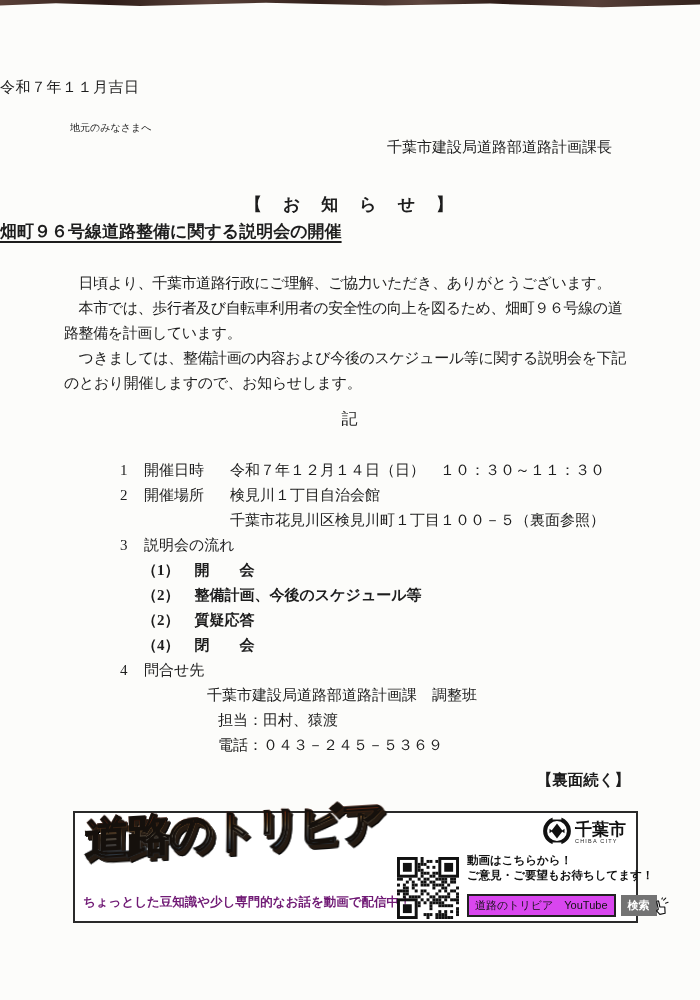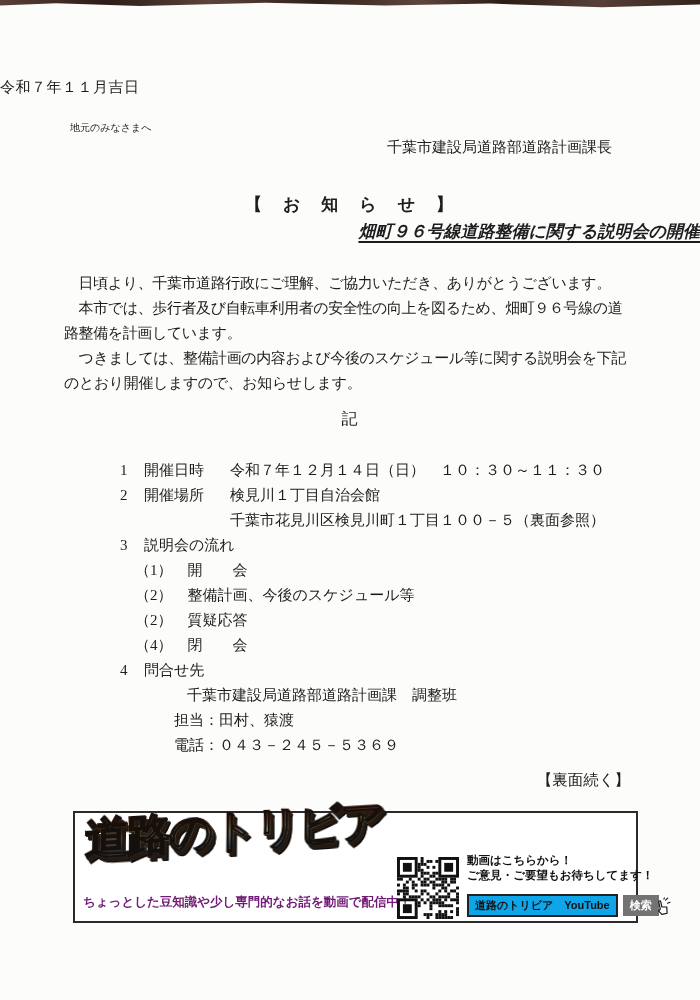--- a/index.html
+++ b/index.html
@@ -12,35 +12,35 @@
   .scan-band{
     height:8px;width:700px;
     background:linear-gradient(90deg,#5a4038,#2c1b16 15%,#5c443c 30%,#31201a 45%,#5e463e 60%,#2c1b16 72%,#584039 85%,#33221c);
     clip-path:polygon(0 0,100% 0,100% 55%,86% 90%,70% 45%,55% 70%,38% 35%,20% 75%,8% 40%,0 70%);
   }
   .date-line{margin:70px 73px 0 0;font-size:15px;letter-spacing:.5px;}
   .addressee{margin:24px 0 0 70px;font-size:10px;}
   .sender{margin:3px 88px 0 0;text-align:right;font-size:15px;}
   .heading-bracket{margin-top:36px;text-align:center;font-size:17px;font-weight:bold;letter-spacing:2px;}
   .heading-title{
-    margin-top:4px;text-align:right;font-size:17px;font-weight:bold;
-    text-decoration:underline;text-decoration-thickness:1.5px;text-underline-offset:4px;font-style:italic;
+    margin-top:4px;text-align:left;font-size:17px;font-weight:bold;
+    text-decoration:underline;text-decoration-thickness:1.5px;text-underline-offset:4px;
   }
   .paragraphs{margin:28px 62px 8px 64px;font-size:15px;line-height:25px;letter-spacing:-.4px;}
   .paragraphs p{margin:0;white-space:pre-line;}
   .ki{margin-top:13px;text-align:center;font-size:16px;letter-spacing:1px;}
   .list{margin:28px 0 0 120px;font-size:15px;line-height:25px;}
   .lrow{display:flex;}
   .lno{width:24px;flex-shrink:0;}
   .llabel{min-width:86px;flex-shrink:0;}
   .lcont{margin-left:110px;}
-  .sublist{margin-left:15px;}
-  .contact-l1{margin-left:67px;}
-  .contact-l2{margin-left:54px;}
-  .back-note{margin:12px 70px 0 0;text-align:right;font-size:15.5px;font-weight:normal;}
+  .sublist{margin-left:22px;font-weight:bold;}
+  .contact-l1{margin-left:87px;}
+  .contact-l2{margin-left:98px;}
+  .back-note{margin:12px 70px 0 0;text-align:right;font-size:15.5px;font-weight:bold;}
   
   .banner{
     margin:20px 0 0 73px;width:565px;height:112px;border:2px solid #2a2a2a;
     background:#fff;position:relative;box-sizing:border-box;
     font-family:"Liberation Sans","DejaVu Sans",sans-serif;
   }
   .banner-logo{
     position:absolute;left:10px;top:2px;
     font-size:44px;font-weight:900;letter-spacing:-2px;line-height:1.1;
     background:linear-gradient(180deg,#4a120c 0%,#8c2c10 20%,#e09a4a 38%,#f8efd4 52%,#cdd9e0 64%,#5f7f9c 80%,#2c4054 100%);
@@ -53,22 +53,22 @@
   .banner-tagline{position:absolute;left:8px;bottom:10px;font-size:12.5px;font-weight:800;color:#701a75;white-space:nowrap;}
   .qr{position:absolute;left:322px;top:44px;width:62px;height:62px;}
   .qr svg{width:62px;height:62px;fill:#111;}
   .city-logo{position:absolute;right:10px;top:3px;display:flex;align-items:center;gap:3px;}
   .city-name{font-size:17px;font-weight:bold;color:#111;line-height:16px;}
   .city-en{font-size:5.5px;letter-spacing:1.2px;color:#222;line-height:7px;}
   .cta{position:absolute;left:392px;top:40px;color:#111;}
   .cta-line{font-size:11.5px;font-weight:700;line-height:15px;white-space:nowrap;}
   .search-row{display:flex;align-items:center;margin-top:5px;}
   .search-box{
-    border:2px solid #222;padding:2px 6px;font-size:11px;font-weight:bold;
-    white-space:nowrap;background:#0ea5e9;color:#111;
+    border:2px solid #222;padding:2px 6px;font-size:11px;font-weight:normal;
+    white-space:nowrap;background:#d946ef;color:#111;
   }
   .search-btn{
     background:#737373;color:#fff;font-size:11px;font-weight:bold;
     padding:3px 7px;margin-left:5px;white-space:nowrap;
   }
   .cursor{margin-left:-6px;margin-top:10px;transform:rotate(-12deg);}
 </style>
 </head>
 <body>
 
@@ -271,20 +271,36 @@
           <rect x="54" y="60" width="3" height="3"></rect>
           <rect x="1.5" y="1.5" width="18" height="18" fill="none" stroke="#111" stroke-width="3"></rect>
           <rect x="6" y="6" width="9" height="9"></rect>
           <rect x="43.5" y="1.5" width="18" height="18" fill="none" stroke="#111" stroke-width="3"></rect>
           <rect x="48" y="6" width="9" height="9"></rect>
           <rect x="1.5" y="43.5" width="18" height="18" fill="none" stroke="#111" stroke-width="3"></rect>
           <rect x="6" y="48" width="9" height="9"></rect>
         </svg>
     </div>
 
+    <div class="city-logo">
+      <span>
+        <svg viewBox="0 0 34 34" width="30" height="30" xmlns="http://www.w3.org/2000/svg">
+          <circle cx="17" cy="17" r="13.5" fill="none" stroke="#111" stroke-width="4.5"></circle>
+          <rect x="12" y="-1" width="10" height="5" fill="#fff"></rect>
+          <rect x="12" y="30" width="10" height="5" fill="#fff"></rect>
+          <path d="M17 8.5 L23.5 17 L17 25.5 L10.5 17 Z" fill="#111"></path>
+          <path d="M8.5 14.5 l3.5 2.5 -3.5 2.5 z" fill="#111"></path>
+          <path d="M25.5 14.5 l-3.5 2.5 3.5 2.5 z" fill="#111"></path>
+        </svg>
+      </span>
+      <span>
+        <div class="city-name">千葉市</div>
+        <div class="city-en">CHIBA CITY</div>
+      </span>
+    </div>
 
     <div class="cta">
       <div class="cta-line">動画はこちらから！</div>
       <div class="cta-line">ご意見・ご要望もお待ちしてます！</div>
       <div class="search-row">
         <span class="search-box">道路のトリビア　YouTube</span>
         <span class="search-btn">検索</span>
         <span class="cursor">
           <svg viewBox="0 0 24 24" width="20" height="20" xmlns="http://www.w3.org/2000/svg">
             <path d="M9 4 c0-1.4 2.4-1.4 2.4 0 l0 6.4 5.8 1.4 -1.2 7.4 -6.4 0 -3.1-4.8 2.5-1.6 z" fill="#fff" stroke="#111" stroke-width="1.4" stroke-linejoin="round"></path>

